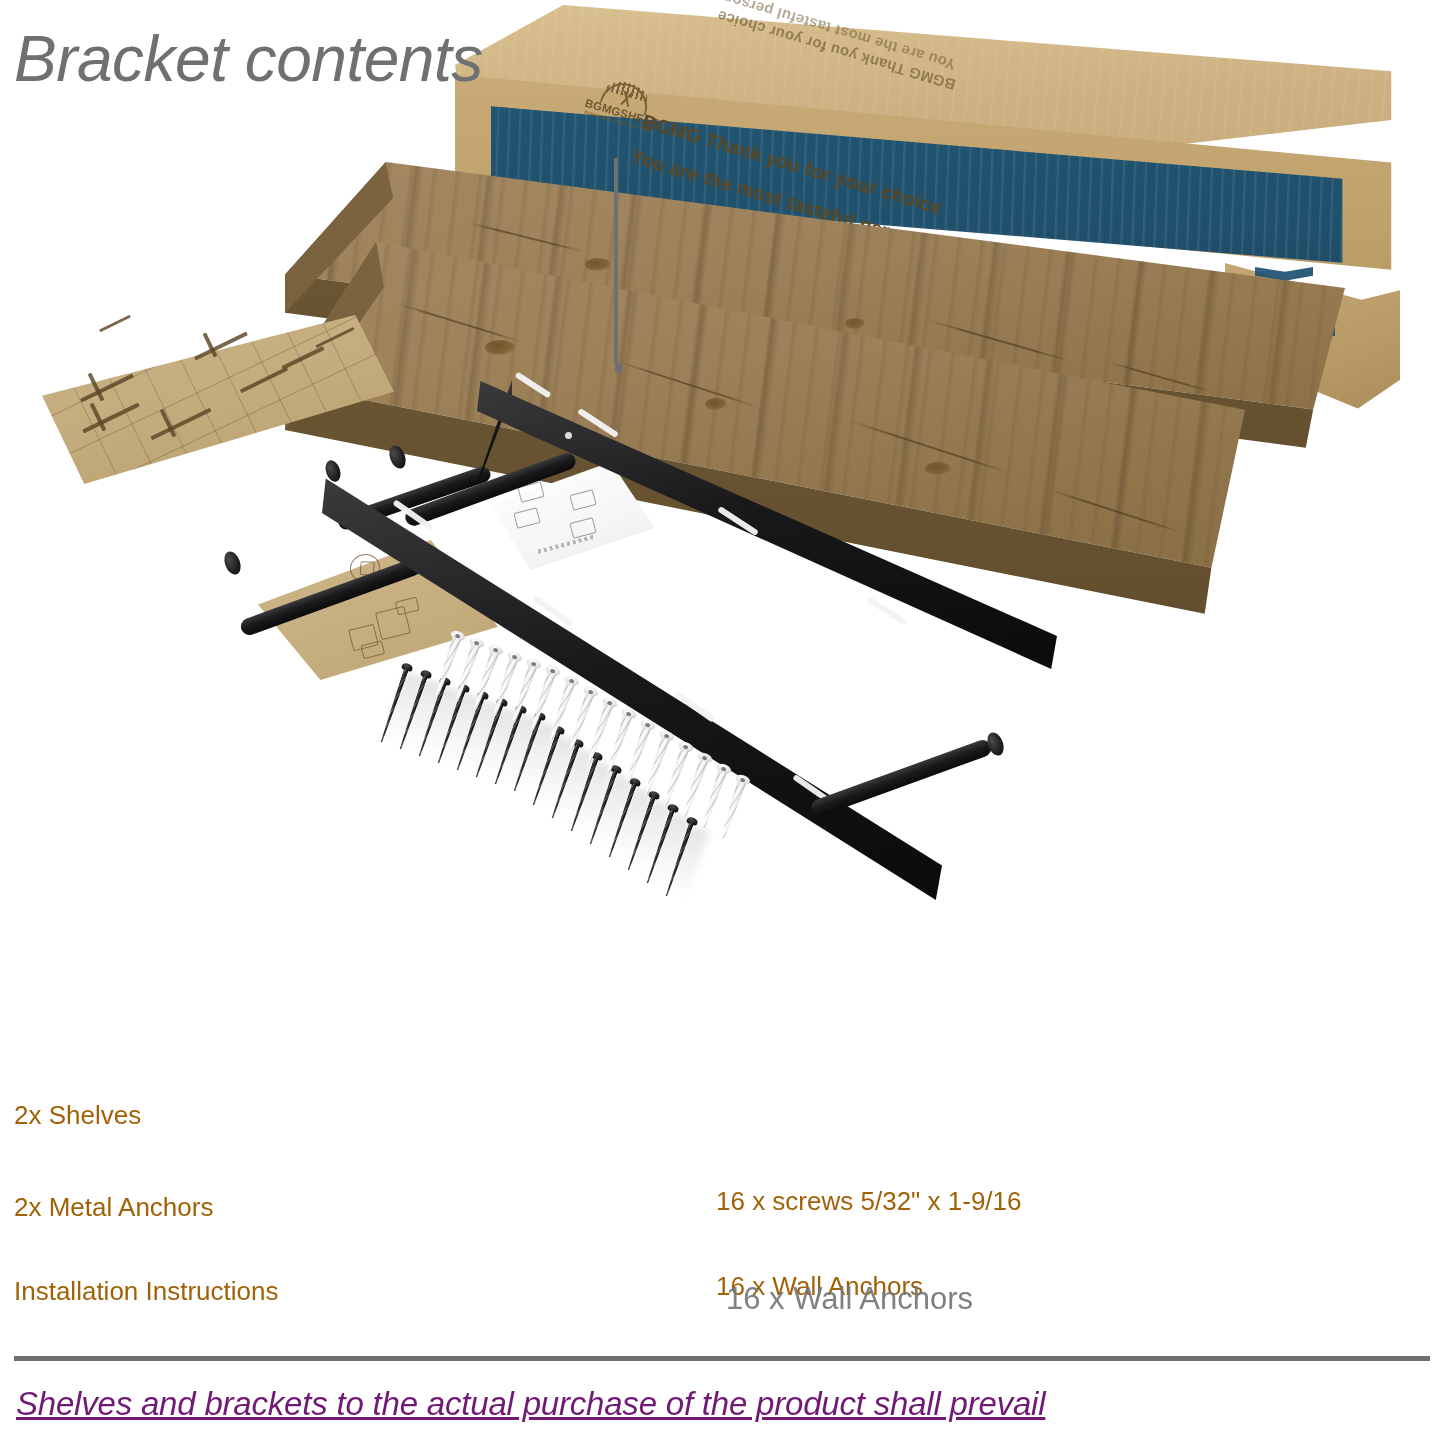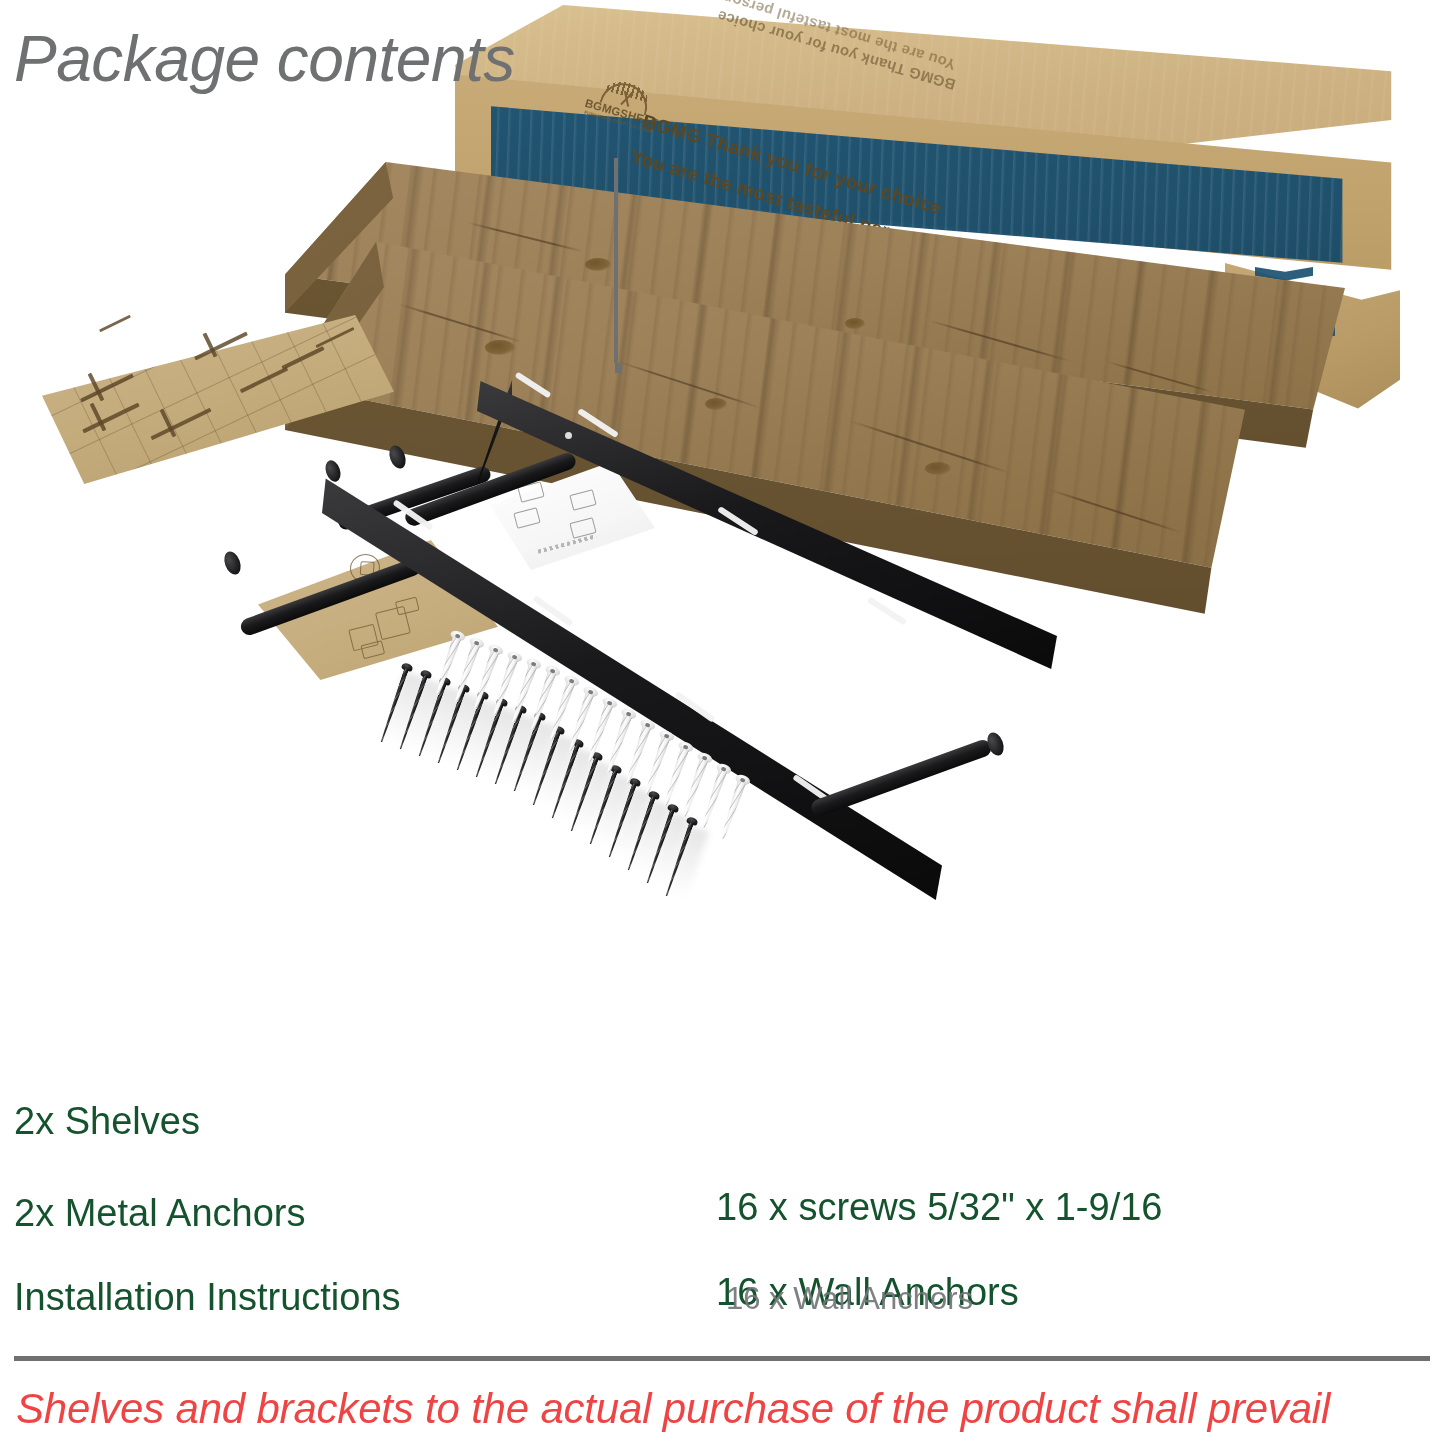--- a/index.html
+++ b/index.html
@@ -379,40 +379,40 @@
   #divider{
     position:absolute; left:614px; top:158px; width:4px; height:205px;
     background:#6e7071;
   }
   #divider-dot{
     position:absolute; left:615px; top:363px; width:7px; height:10px;
     background:#6e7071;
   }
   .li{
     position:absolute; white-space:nowrap;
-    color:#14532d; font-size:38px; font-weight:normal;
+    color:#a16207; font-size:26px; font-weight:normal;
   }
   #li-a{ left:14px;  top:1100px; }
   #li-b{ left:14px;  top:1192px; }
   #li-c{ left:14px;  top:1276px; }
   #li-d{ left:716px; top:1186px; }
   #li-e{ left:716px; top:1271px; }
   
   #li-e-ghost{
     left:726px; top:1281px;
     font-size:31px; color:#74777a; opacity:.92;
   }
   #rule{
     position:absolute; left:14px; top:1356px; width:1416px; height:5px;
     background:#6e7071;
   }
   #footnote{
     position:absolute; left:16px; top:1385px;
-    font-size:42px; font-style:italic; color:#ef4444;
-    white-space:nowrap; letter-spacing:-0.2px;
+    font-size:33px; font-style:italic; color:#701a75;
+    white-space:nowrap; letter-spacing:-0.2px;text-decoration:underline;
   }
 </style>
 </head>
 <body>
 
 <div id="photo">
 
   <div id="box-wrap">
     <div class="box-face" id="box-top"></div>
     <div id="box-top-streaks"></div>
@@ -682,21 +682,21 @@
     <div class="anchor" style="left:740px;top:774px;transform:rotate(19deg);">
         <span class="collar"></span>
         <span class="body"></span>
       </div>
   </div>
 
 </div>
 
 <div id="panel"></div>
 
-<div id="heading">Package contents</div>
+<div id="heading">Bracket contents</div>
 
 <div id="divider"></div>
 <div id="divider-dot"></div>
 
 <div class="li" id="li-a">2x Shelves</div>
 <div class="li" id="li-b">2x Metal Anchors</div>
 <div class="li" id="li-c">Installation Instructions</div>
 
 <div class="li" id="li-d">16 x screws 5/32" x 1-9/16</div>
 <div class="li" id="li-e">16 x Wall Anchors</div>

